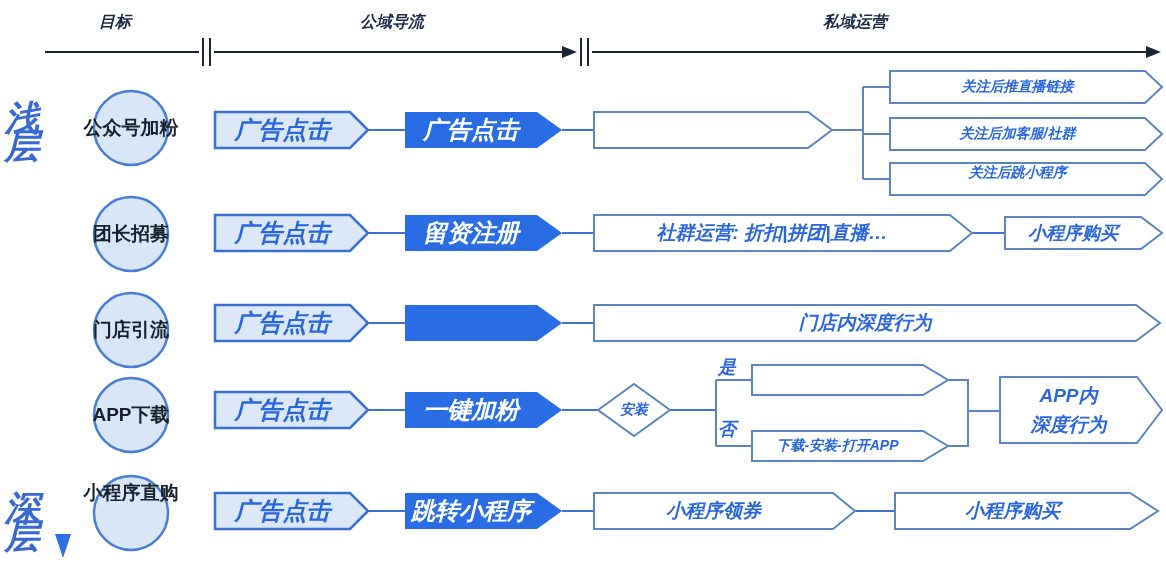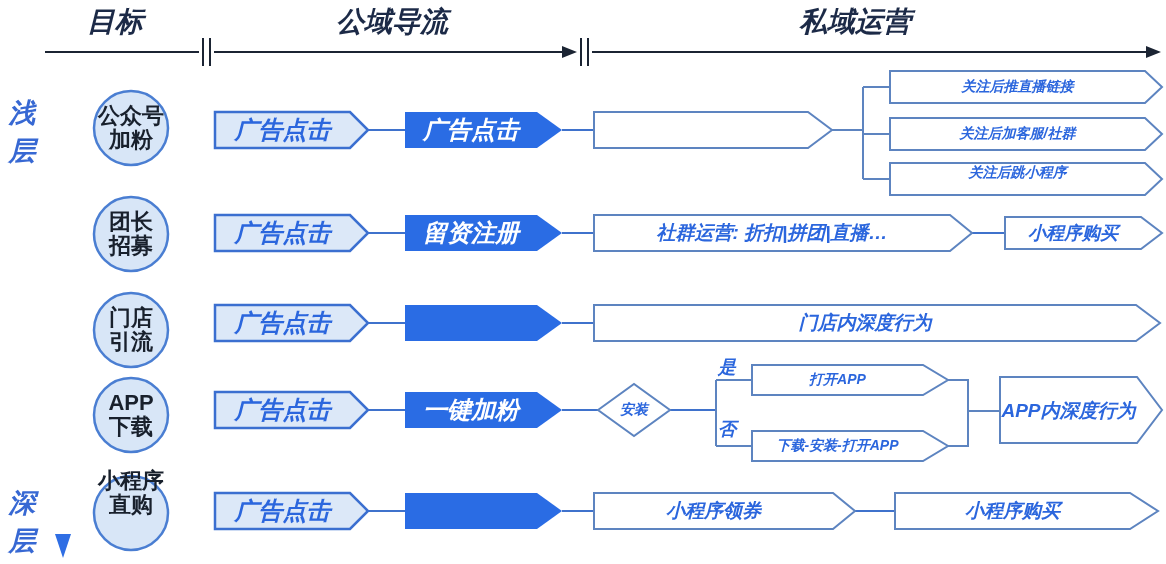--- a/index.html
+++ b/index.html
@@ -6,25 +6,25 @@
   .canvas{position:relative;width:1166px;height:564px;background:#ffffff;overflow:hidden;
           font-family:"Liberation Sans","DejaVu Sans",sans-serif;}
   .canvas > svg{position:absolute;left:0;top:0;}
   .lbl{position:absolute;display:flex;align-items:center;justify-content:center;
        text-align:center;font-weight:bold;font-style:italic;white-space:nowrap;}
   .navy{color:#1c2a47}
   .blue{color:#2b66dd}
   .white{color:#ffffff}
   .axisc{color:#3768d3}
   .dark{color:#18202c}
-  .fs24{font-size:28px}.fs20{font-size:24px}.fs19{font-size:19px}
+  .fs24{font-size:16px}.fs20{font-size:24px}.fs19{font-size:19px}
   .fs18{font-size:18px}.fs17{font-size:14px}
-  .goal{flex-direction:column;font-style:normal;font-size:22px;line-height:24px}
-  .two{line-height:29px}
-  .vax{flex-direction:column;font-size:27px;line-height:38px;white-space:normal;word-break:break-all}
+  .goal{flex-direction:row;font-style:normal;font-size:19px;line-height:24px}
+  .two{flex-direction:column;line-height:29px}
+  .vax{flex-direction:column;font-size:35px;line-height:28px;white-space:normal;word-break:break-all}
 </style>
 </head>
 <body>
 
 <div class="canvas">
 
   <svg width="1166" height="564" viewBox="0 0 1166 564">
     <defs>
       <linearGradient id="vgrad" x1="0" y1="0" x2="0" y2="1">
         <stop offset="0" stop-color="#e3edfb"></stop>
@@ -140,24 +140,24 @@
   <div class="lbl blue fs18" style="left:1005px;top:217px;width:136px;height:32px">小程序购买</div>
 
   <div class="lbl blue fs20" style="left:215px;top:305px;width:135px;height:36px">广告点击</div>
   <div class="lbl blue fs19" style="left:594px;top:305px;width:542px;height:36px">门店内深度行为</div>
 
   <div class="lbl blue fs20" style="left:215px;top:392px;width:135px;height:36px">广告点击</div>
   <div class="lbl white fs20" style="left:405px;top:392px;width:132px;height:36px">一键加粉</div>
   <div class="lbl blue fs17" style="left:599px;top:396px;width:70px;height:28px">安装</div>
   <div class="lbl blue fs18" style="left:714px;top:356px;width:26px;height:22px">是</div>
   <div class="lbl blue fs18" style="left:714px;top:418px;width:26px;height:22px">否</div>
-  <div class="lbl blue fs17" style="left:752px;top:365px;width:171px;height:30px">打开APP</div>
   <div class="lbl blue fs17" style="left:752px;top:431px;width:171px;height:30px">下载-安装-打开APP</div>
   <div class="lbl blue fs19 two" style="left:1000px;top:380px;width:137px;height:60px">
     <div>APP内</div>
     <div>深度行为</div>
   </div>
 
   <div class="lbl blue fs20" style="left:215px;top:493px;width:135px;height:36px">广告点击</div>
+  <div class="lbl white fs20" style="left:405px;top:493px;width:132px;height:36px">跳转小程序</div>
   <div class="lbl blue fs19" style="left:594px;top:493px;width:239px;height:36px">小程序领券</div>
   <div class="lbl blue fs19" style="left:895px;top:493px;width:235px;height:36px">小程序购买</div>
 
 </div>
 
 </body></html>

